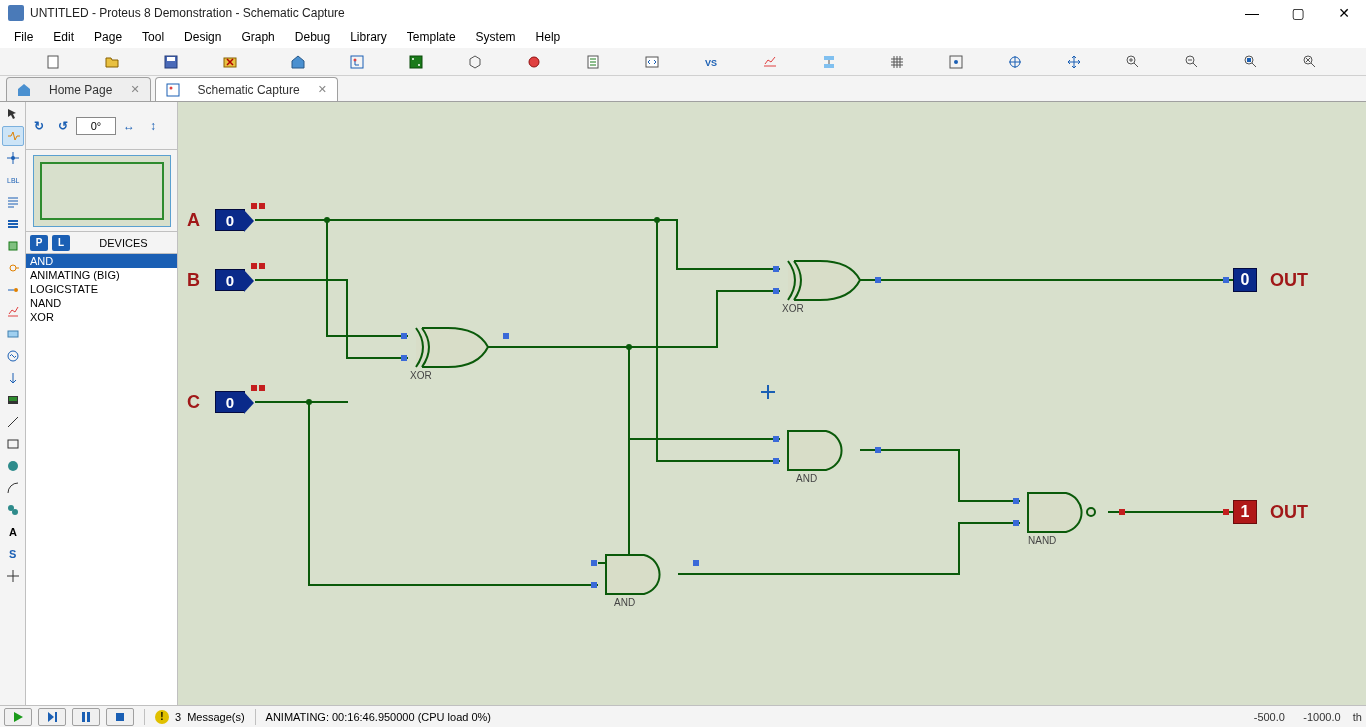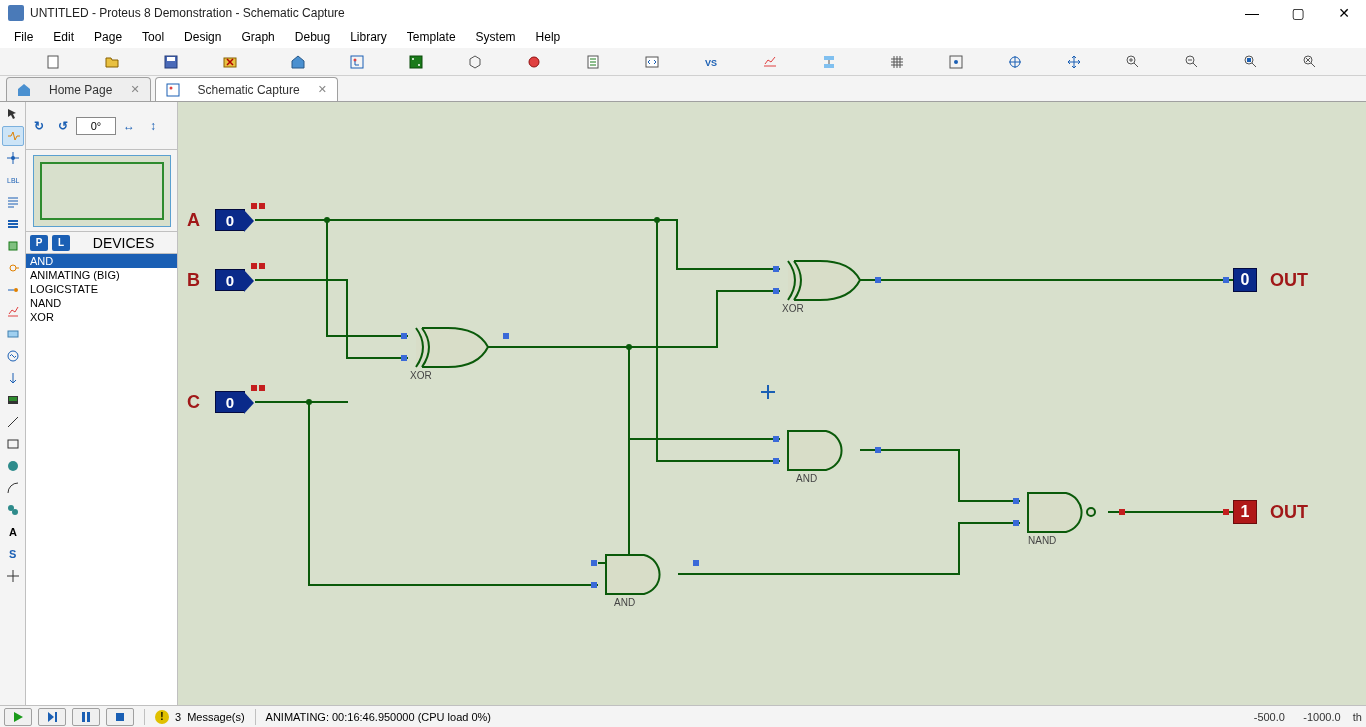--- a/index.html
+++ b/index.html
@@ -44,21 +44,21 @@
   .orientrow .ob { width: 22px; height: 20px; display: flex; align-items: center; justify-content: center; cursor: pointer; color: #1a5fb4; font-weight: bold; }
   .orientrow .angle { width: 40px; height: 18px; border: 1px solid #888; background: #fff; text-align: center; font-size: 11px; }
   
   .overview { height: 82px; border-bottom: 1px solid #c0c0c0; padding: 4px; display: flex; align-items: center; justify-content: center; }
   .ov-box { width: 138px; height: 72px; border: 1px solid #5aa0d0; background: #d8e0cc; position: relative; overflow: hidden; padding: 6px; }
   .ov-inner { width: 100%; height: 100%; border: 2px solid #2e8b2e; }
   
   .devhead { height: 22px; display: flex; align-items: center; gap: 4px; padding: 0 4px; border-bottom: 1px solid #c0c0c0; }
   .devhead .pbtn { width: 18px; height: 16px; background: #1a5fb4; color: #fff; font-size: 10px; font-weight: bold; text-align: center; border-radius: 2px; line-height: 16px; }
   .devhead .lbtn { width: 18px; height: 16px; background: #1a5fb4; color: #fff; font-size: 10px; font-weight: bold; text-align: center; border-radius: 2px; line-height: 16px; }
-  .devhead .dtitle { flex: 1; text-align: center; font-size: 14px; }
+  .devhead .dtitle { flex: 1; text-align: center; font-size: 11px; }
   
   .devlist { flex: 1; background: #fff; overflow: auto; }
   .devlist div { padding: 1px 4px; font-size: 11px; cursor: pointer; }
   .devlist div.sel { background: #1a5fb4; color: #fff; }
   
   
   .canvas { flex: 1; position: relative; background: #d8e0cc; overflow: hidden; }
   
   .wire { position: absolute; background: #0a5a0a; }
   .node { position: absolute; width: 6px; height: 6px; background: #0a5a0a; border-radius: 50%; transform: translate(-3px,-3px); }

